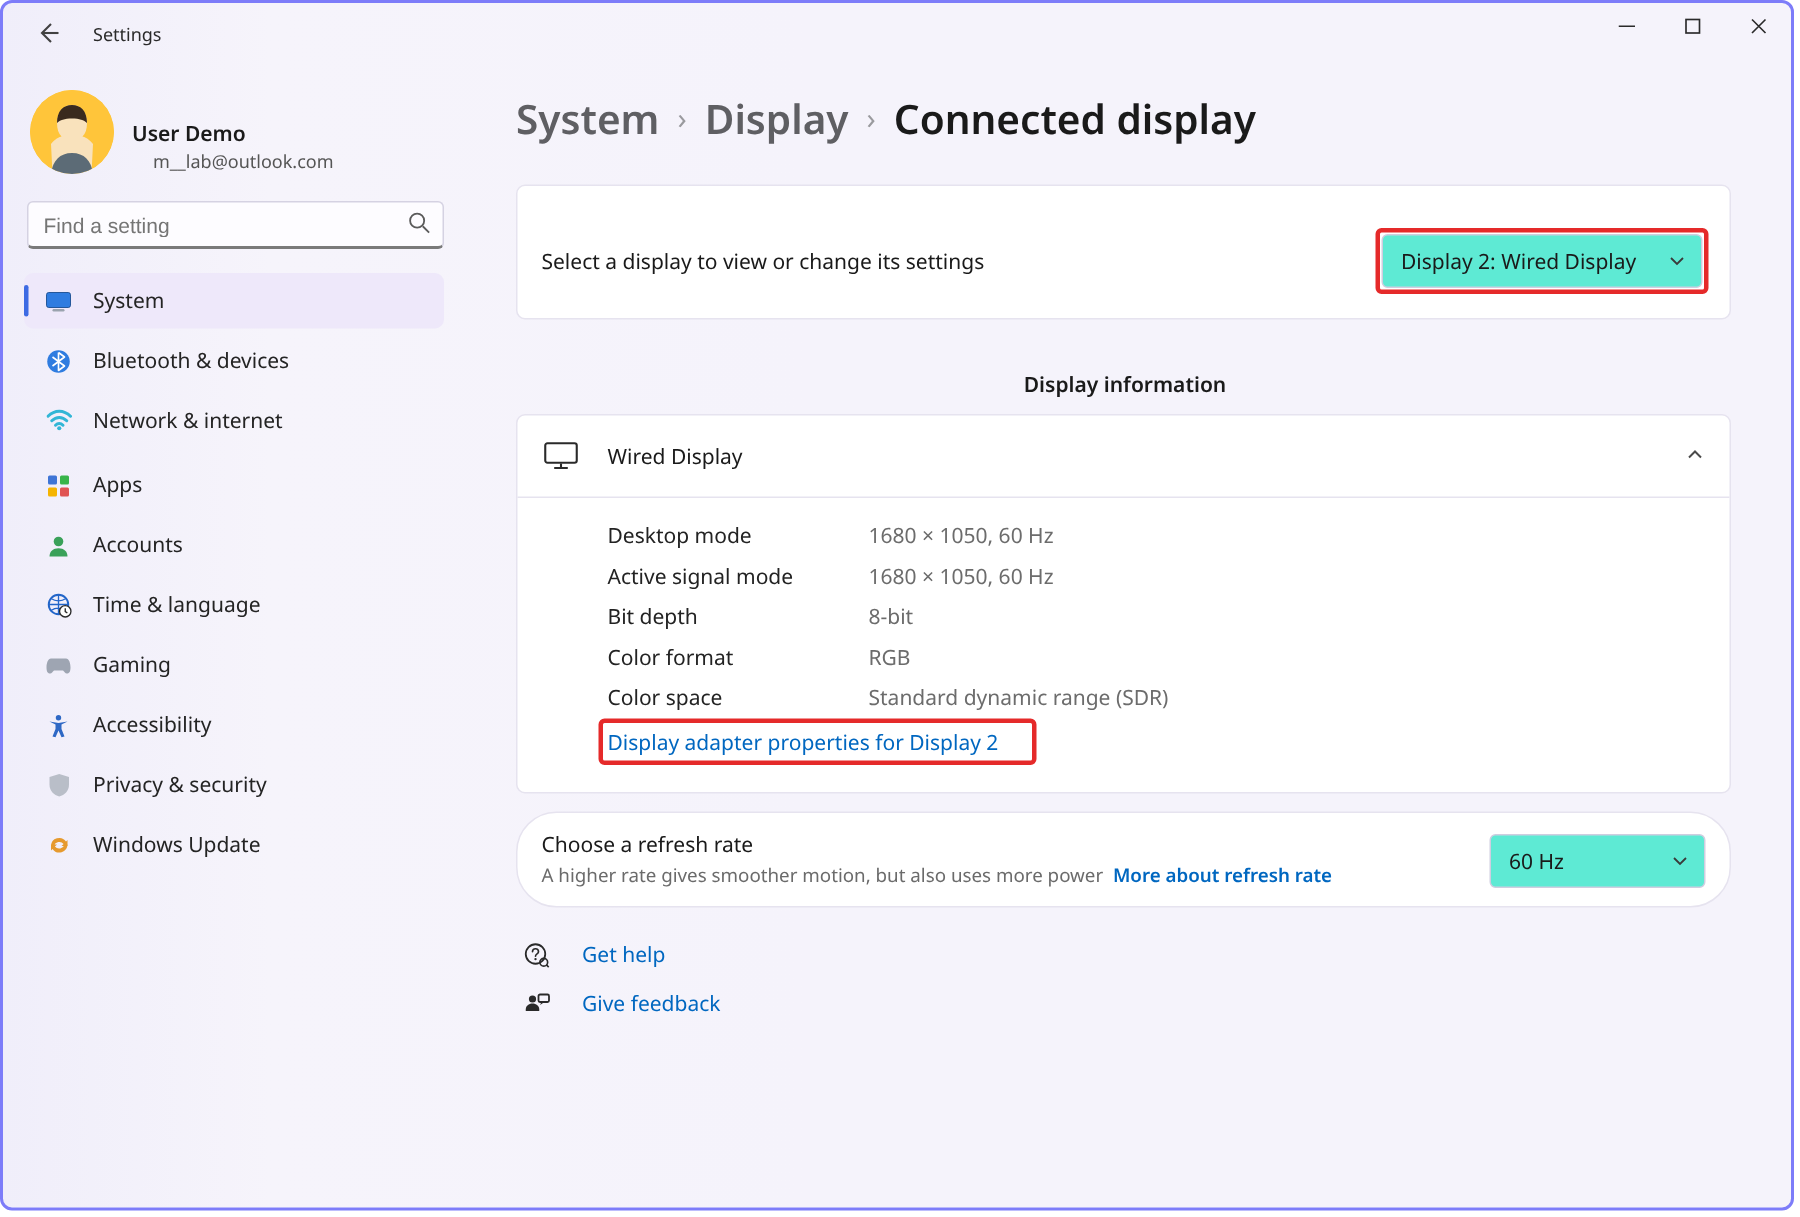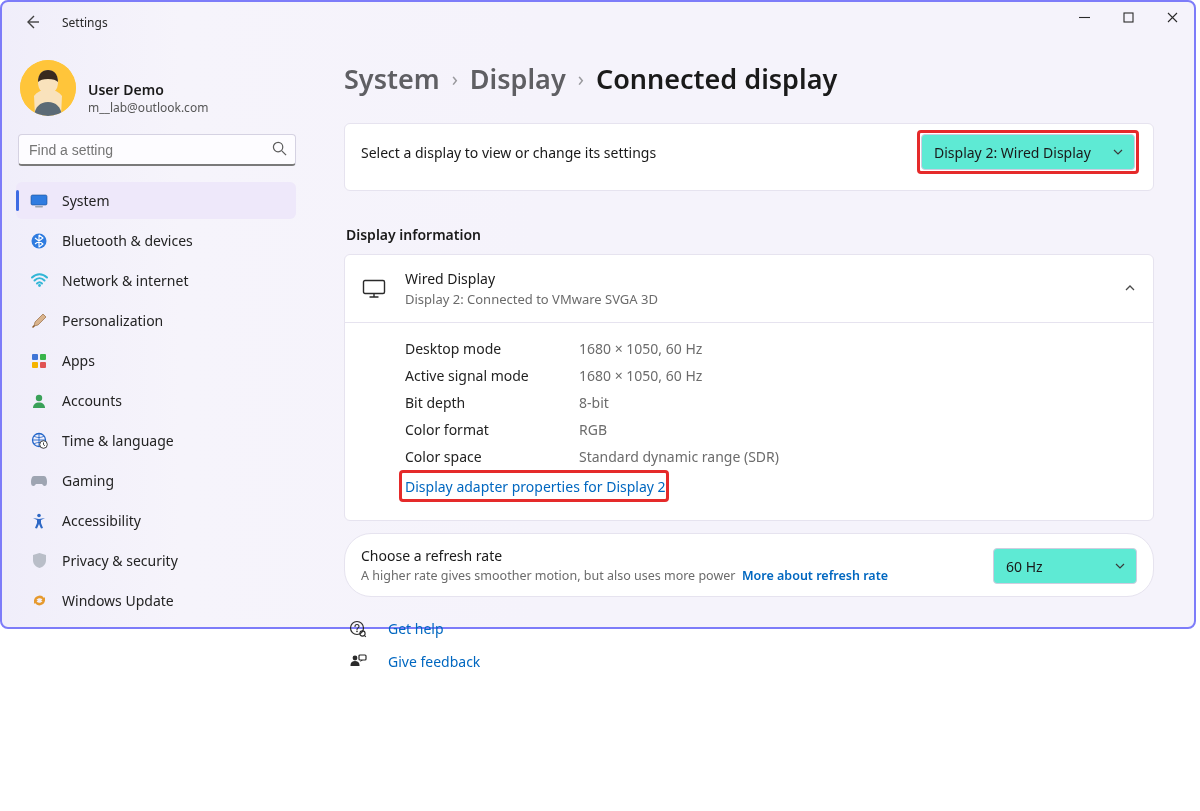--- a/index.html
+++ b/index.html
@@ -16,21 +16,21 @@
     --highlight:#e52a2a;
     --border:#e6e3ef;
     --border-frame:#7d7cf9;
     --chip-border:#d5d2e2;
   }
   html,body{margin:0;padding:0;font-family:"Segoe UI",system-ui,Arial,sans-serif;color:var(--text);}
   body{width:1200px;height:811px;overflow:hidden;background:#fff;}
 
   
   .window{
-    width:1196px;height:629px;
+    width:1196px;height:807px;
     border:2px solid var(--border-frame);
     border-radius:8px;
     background:linear-gradient(90deg,var(--bg-grad-left) 0%,#f6f4fb 15%,var(--bg) 45%,var(--bg) 100%);
     position:relative; box-sizing:border-box;
     display:flex;flex-direction:column;
   }
   
   .titlebar{height:42px;display:flex;align-items:flex-start;}
   .tb-left{display:flex;align-items:center;gap:16px;padding:6px 8px 0 16px;}
   .back-btn{width:28px;height:28px;display:flex;align-items:center;justify-content:center;border-radius:4px;color:#414141;}
@@ -40,59 +40,59 @@
   .win-btn svg{display:block;}
 
   .content{display:flex;flex:1;min-height:0;}
 
   
   .sidebar{width:308px;flex:0 0 308px;padding:12px 0 0 14px;box-sizing:border-box;}
   .profile{display:flex;align-items:flex-end;gap:12px;padding:4px 6px 18px 4px;}
   .avatar{width:56px;height:56px;border-radius:50%;background:#ffc53a;position:relative;overflow:hidden;}
   .avatar .face{position:absolute;inset:0;display:flex;align-items:center;justify-content:center;}
   .prof-name{font-size:14px;font-weight:600;}
-  .prof-email{font-size:12px;color:#555;}
+  .prof-email{font-size:12px;color:#555;margin-left:14px;}
   .search{margin:0 14px 16px 2px;height:32px;border:1px solid var(--chip-border);border-bottom:2px solid #7a7a7a;border-radius:4px;background:#fdfcff;display:flex;align-items:center;padding:0 8px 0 8px;box-sizing:border-box;}
   .search input{flex:1;border:0;background:transparent;font-size:14px;outline:none;color:#a16207;}
   .search .sicon{color:#5b5b5b;}
 
   .nav{display:flex;flex-direction:column;padding-right:14px;}
   .nav-item{display:flex;align-items:center;gap:14px;padding:0 12px 0 14px;height:37px;border-radius:6px;font-size:14px;color:#242424;cursor:default;position:relative;}
   .nav-item.sel{background:var(--selected);}
   .nav-item.sel::before{content:"";position:absolute;left:0;top:8px;bottom:8px;width:3px;border-radius:2px;background:var(--selected-border);}
   .nav-ico{width:18px;height:18px;display:flex;align-items:center;justify-content:center;}
   .nav-gap{height:3px;}
 
   
   .main{flex:1;min-width:0;padding:10px 40px 0 34px;display:flex;flex-direction:column;}
   .breadcrumb{display:flex;align-items:center;gap:12px;padding-top:6px;}
   .crumb-link{font-size:27px;font-weight:600;color:#5f5f63;}
   .crumb-sep{font-size:20px;color:#9a9a9e;}
   .crumb-cur{font-size:27px;font-weight:600;color:#1a1a1a;}
 
   .card{background:var(--panel);border:1px solid var(--border);border-radius:6px;}
-  .sel-display{margin-top:26px;display:flex;align-items:center;justify-content:space-between;padding:6px 14px 16px 16px;}
+  .sel-display{margin-top:26px;display:flex;align-items:center;justify-content:space-between;padding:28px 14px 16px 16px;}
   .sel-display .lbl{font-size:14px;}
   .dropdown{height:34px;min-width:190px;border:1px solid #cfcde0;border-radius:4px;background:#5eead4;display:flex;align-items:center;gap:10px;padding:0 10px 0 12px;font-size:14px;}
   .hl-box{border:3px solid var(--highlight);border-radius:4px;padding:1px;}
 
-  .section-title{margin:34px 0 10px 2px;font-size:14px;font-weight:600;}
+  .section-title{margin:34px 0 10px 2px;font-size:14px;font-weight:600;text-align:center;}
 
   .info-card .info-head{display:flex;align-items:center;gap:18px;padding:14px 16px;}
   .monitor-ico{width:26px;height:26px;display:flex;align-items:center;justify-content:center;color:#2a2a2a;}
   .info-head .t{font-size:14px;}
   .info-head .s{font-size:13px;color:var(--muted);margin-top:2px;}
   .info-head .chev{margin-left:auto;color:#4a4a4a;}
   .info-sep{height:1px;background:var(--divider);}
   .info-body{padding:12px 16px 18px 60px;}
   .kv{display:flex;gap:28px;font-size:14px;padding:4px 0;}
   .kv .k{width:146px;color:#232323;}
   .kv .v{color:#6c6c6c;}
   .adapter-link{color:var(--accent2);font-size:14px;padding-top:4px;display:inline-block;}
-  .hl-inline{border:3px solid var(--highlight);border-radius:4px;padding:0 0 2px 3px;margin-left:-6px;display:inline-block;}
+  .hl-inline{border:3px solid var(--highlight);border-radius:4px;padding:0 22px 2px 3px;margin-left:-6px;display:inline-block;}
 
   .refresh-card{margin-top:12px;display:flex;align-items:flex-end;justify-content:space-between;padding:12px 16px;border-radius:27px;}
   .refresh-card .t{font-size:14px;}
   .refresh-card .s{font-size:12.5px;color:var(--muted);margin-top:2px;}
   .refresh-card .s a{color:var(--accent2);font-weight:600;text-decoration:none;}
 
   .footer-links{margin-top:22px;display:flex;flex-direction:column;gap:14px;text-align:center;}
   .flink{display:flex;align-items:center;gap:20px;font-size:14px;color:var(--accent2);padding-left:4px;}
   .flink .fi{color:#2b2b2b;width:20px;display:flex;justify-content:center;}
 
@@ -186,29 +186,20 @@
               <svg width="17" height="17" viewBox="0 0 17 14">
                 <path d="M1 4c4.5-4.5 10.5-4.5 15 0" fill="none" stroke="#32b6d6" stroke-width="2" stroke-linecap="round"></path>
                 <path d="M3.5 7c3-3 7-3 10 0" fill="none" stroke="#32b6d6" stroke-width="2" stroke-linecap="round"></path>
                 <path d="M6 10c1.5-1.5 3.5-1.5 5 0" fill="none" stroke="#32b6d6" stroke-width="2" stroke-linecap="round"></path>
                 <circle cx="8.5" cy="12" r="1.4" fill="#32b6d6"></circle>
               </svg>
             </span>
           <span>Network &amp; internet</span>
         </div>
         <div class="nav-gap"></div>
-        <div class="nav-item">
-          <span class="nav-ico">
-              <svg width="17" height="17" viewBox="0 0 17 17">
-                <path d="M12 2l3 3-8 8-4 1 1-4z" fill="#d9b38c" stroke="#8a5a2b" stroke-width="0.6"></path>
-                <path d="M3 14l-1 1" stroke="#8a5a2b" stroke-width="1.6" stroke-linecap="round"></path>
-              </svg>
-            </span>
-          <span>Personalization</span>
-        </div>
         <div class="nav-gap"></div>
         <div class="nav-item">
           <span class="nav-ico">
               <svg width="16" height="16" viewBox="0 0 16 16">
                 <rect x="1" y="1" width="6" height="6" rx="1" fill="#3f75d6"></rect>
                 <rect x="9" y="1" width="6" height="6" rx="1" fill="#38b44a"></rect>
                 <rect x="1" y="9" width="6" height="6" rx="1" fill="#f5b400"></rect>
                 <rect x="9" y="9" width="6" height="6" rx="1" fill="#e05353"></rect>
               </svg>
             </span>
@@ -304,21 +295,20 @@
         <div class="info-head">
           <span class="monitor-ico">
               <svg width="24" height="20" viewBox="0 0 24 20">
                 <rect x="1.5" y="1.5" width="21" height="13" rx="1.5" fill="none" stroke="currentColor" stroke-width="1.4"></rect>
                 <path d="M8 18h8" stroke="currentColor" stroke-width="1.4" stroke-linecap="round"></path>
                 <path d="M12 15v3" stroke="currentColor" stroke-width="1.4"></path>
               </svg>
             </span>
           <div>
             <div class="t">Wired Display</div>
-            <div class="s">Display 2: Connected to VMware SVGA 3D</div>
           </div>
           <span class="chev"><svg width="14" height="14" viewBox="0 0 14 14">
                 <path d="M3 9l4-4 4 4" fill="none" stroke="currentColor" stroke-width="1.3"></path>
               </svg></span>
         </div>
         <div class="info-sep"></div>
         <div class="info-body">
           <div class="kv">
               <div class="k">Desktop mode</div>
               <div class="v">1680 × 1050, 60 Hz</div>

